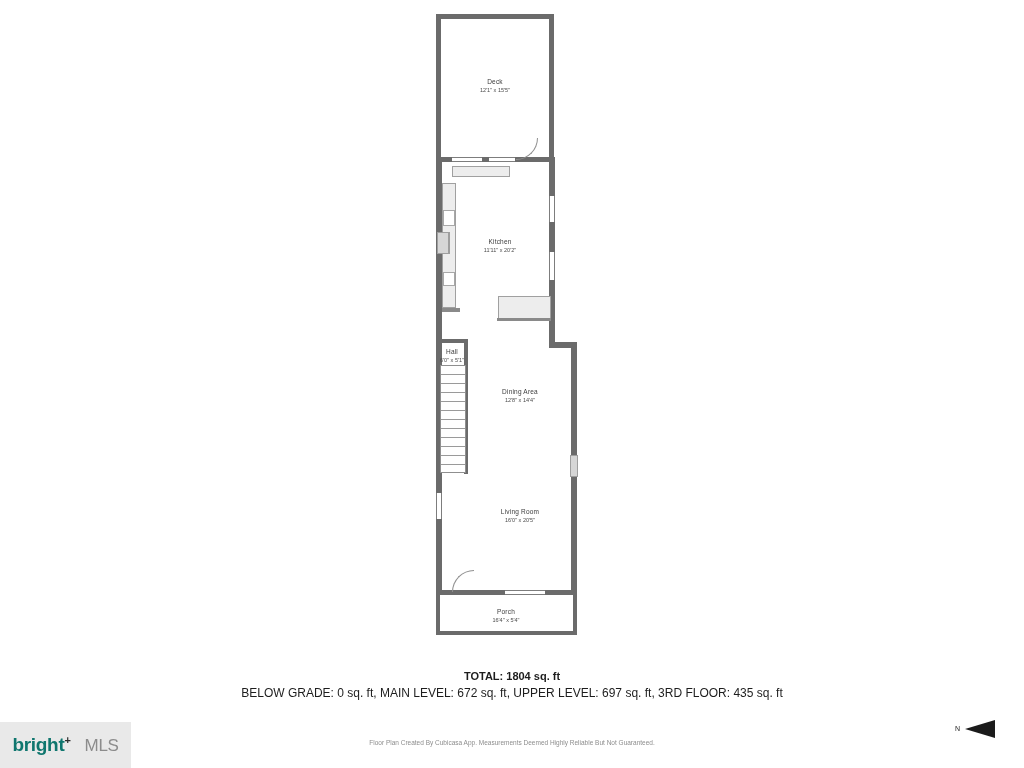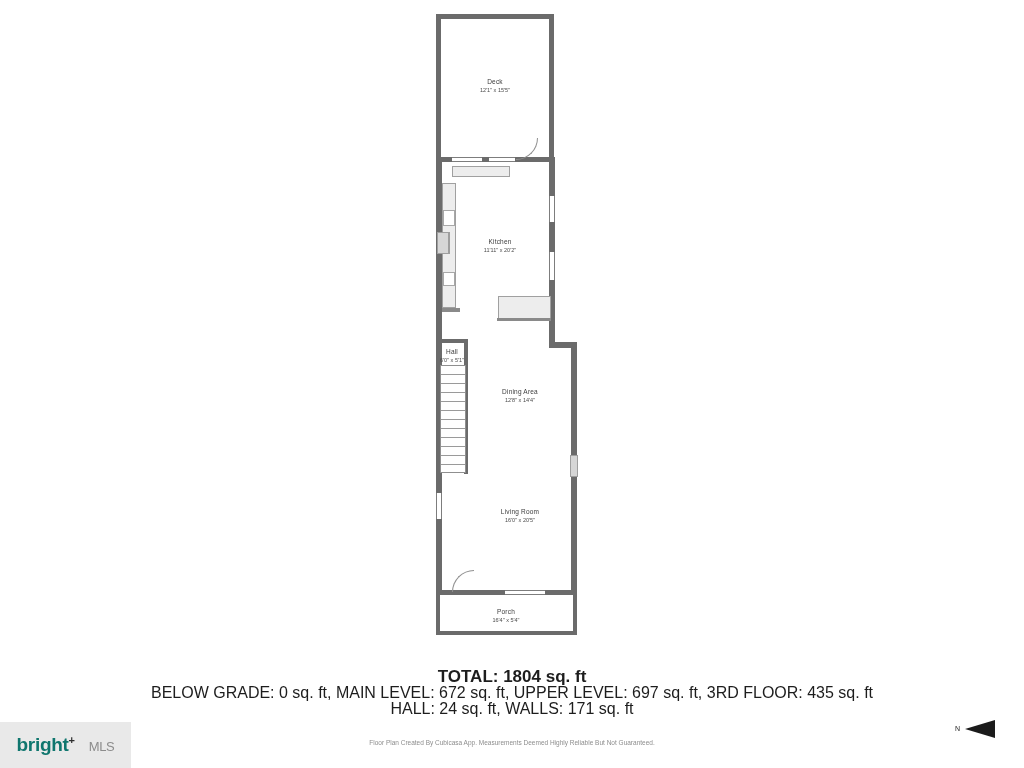--- a/index.html
+++ b/index.html
@@ -105,26 +105,26 @@
   
   #summary {
     position: absolute;
     left: 0;
     top: 668px;
     width: 1024px;
     text-align: center;
     color: #1d1d1d;
   }
   .sum-total {
-    font-size: 17px;
+    font-size: 11px;
     font-weight: bold;
     line-height: 17px;
   }
   .sum-line {
-    font-size: 16px;
+    font-size: 12px;
     line-height: 16px;
   }
   #disclaimer {
     position: absolute;
     left: 0;
     top: 739px;
     width: 1024px;
     text-align: center;
     font-size: 6.5px;
     color: #8d8d8d;
@@ -150,21 +150,21 @@
   }
   #watermark .wm-bright { color: #0f766e; }
   #watermark .wm-plus {
     color: #2f2f2f;
     font-size: 11px;
     vertical-align: super;
   }
   #watermark .wm-mls {
     color: #8c8c8c;
     font-weight: normal;
-    font-size: 13px;
+    font-size: 17px;
     margin-left: 14px;
   }
 
   
   #north-arrow {
     position: absolute;
     left: 955px;
     top: 718px;
     width: 50px;
     height: 26px;
@@ -271,21 +271,20 @@
   <div class="wall" style="left:573px; top:595px; width:4px; height:40px;"></div>
   <div class="room-label" style="left:456px; top:608px; width:100px;">
     <span class="rl-name">Porch</span>
     <span class="rl-dim">16'4" x 5'4"</span>
   </div>
 </div>
 
 <div id="summary">
   <div class="sum-total">TOTAL: 1804 sq. ft</div>
   <div class="sum-line">BELOW GRADE: 0 sq. ft, MAIN LEVEL: 672 sq. ft, UPPER LEVEL: 697 sq. ft, 3RD FLOOR: 435 sq. ft</div>
-  <div class="sum-line">HALL: 24 sq. ft, WALLS: 171 sq. ft</div>
 </div>
 
 <div id="disclaimer">Floor Plan Created By Cubicasa App. Measurements Deemed Highly Reliable But Not Guaranteed.</div>
 
 <div id="watermark">
   <span class="wm-text"><span class="wm-bright">bright</span><span class="wm-plus">+</span><span class="wm-mls">MLS</span></span>
 </div>
 
 <div id="north-arrow">
   <span class="n-letter">N</span>

